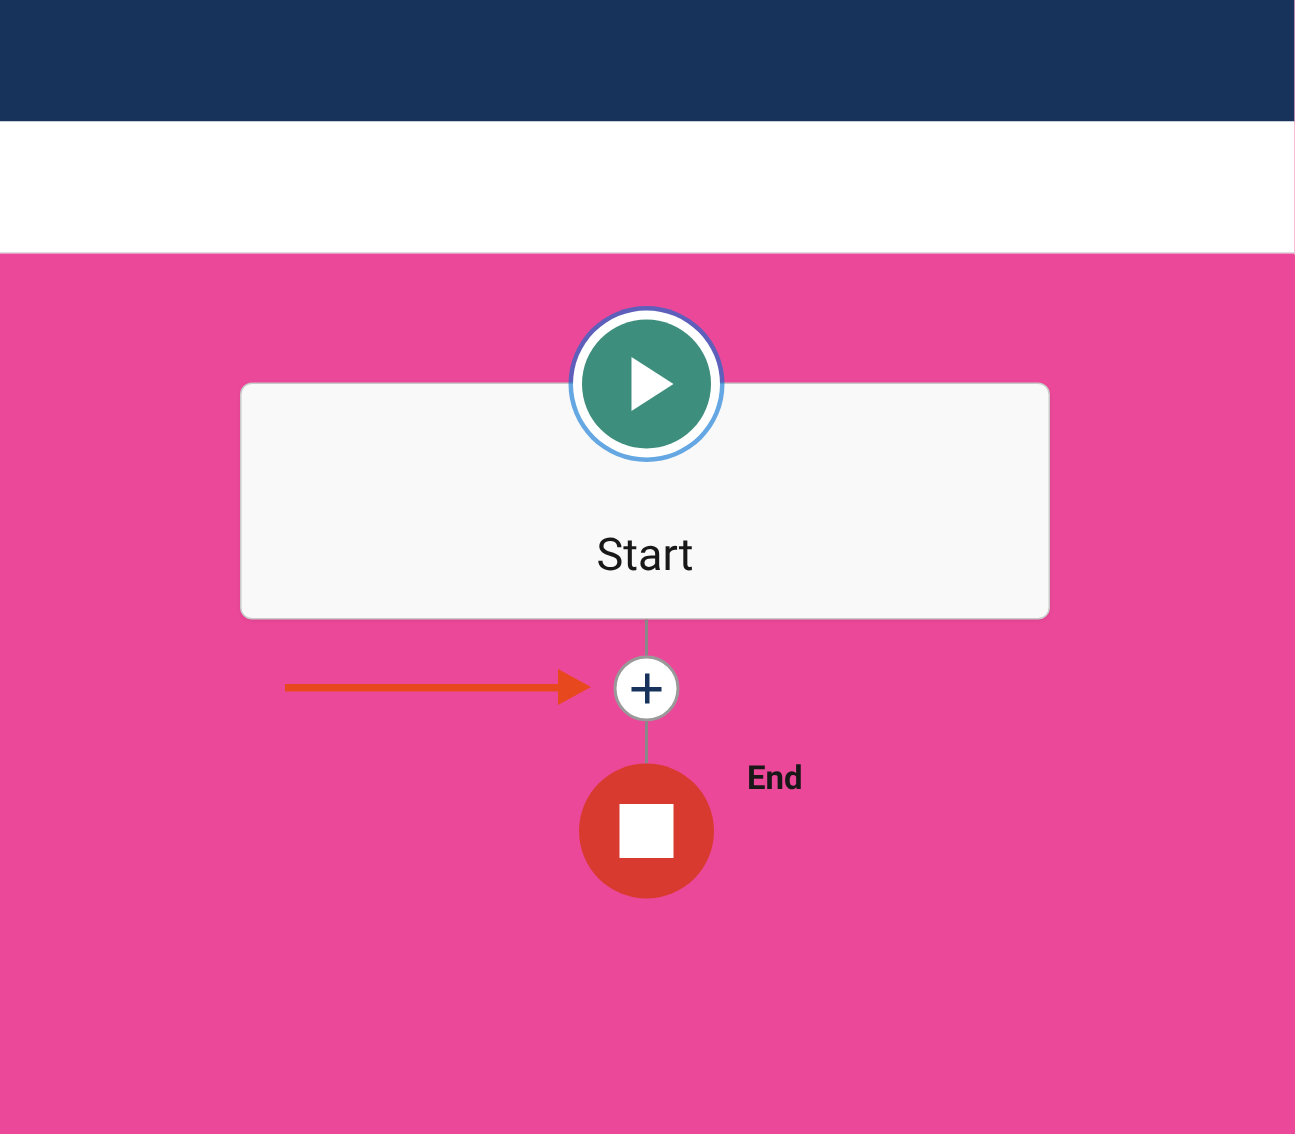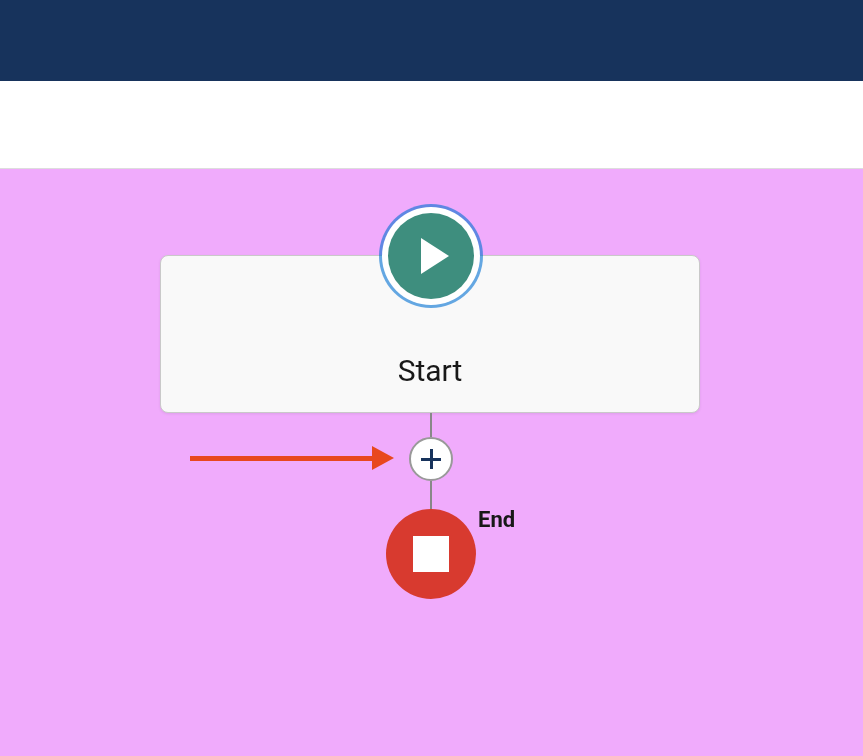--- a/index.html
+++ b/index.html
@@ -26,21 +26,21 @@
       width: 100%;
       height: 88px;
       background: #ffffff;
       border-bottom: 1px solid #dddddd;
     }
     
     .canvas {
       position: relative;
       width: 100%;
       height: calc(100% - 169px);
-      background: #f0abfc;
+      background: #ec4899;
     }
     
     .start-node {
       position: absolute;
       left: 160px;
       top: 86px;
       width: 540px;
       height: 158px;
       background: #f9f9f9;
       border: 1px solid #c9c9c9;
@@ -161,21 +161,21 @@
     }
     
     .end-square {
       width: 36px;
       height: 36px;
       background: #ffffff;
     }
     
     .end-label {
       position: absolute;
-      left: 478px;
+      left: 498px;
       top: 338px;
       font-size: 22px;
       font-weight: 700;
       color: #181818;
     }
     
     .annotation-arrow {
       position: absolute;
       left: 190px;
       top: 280px;

